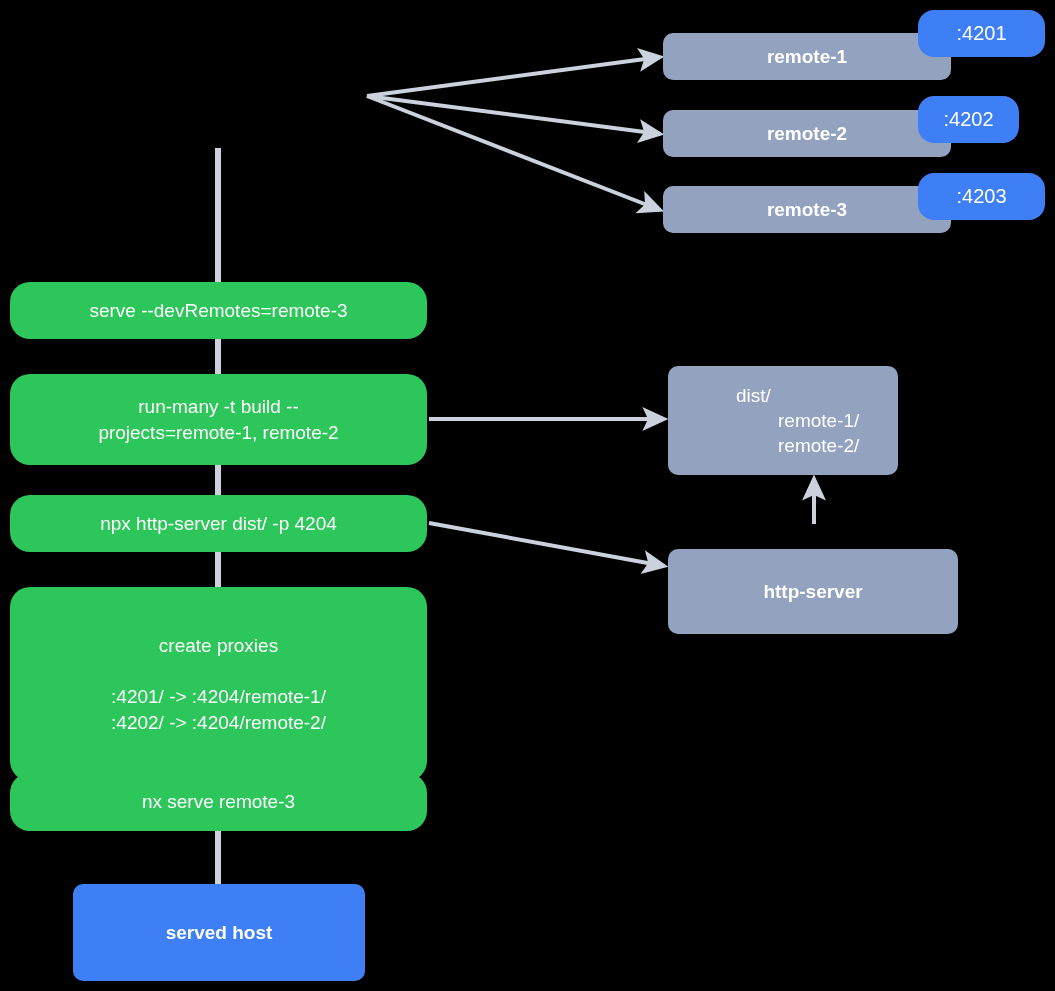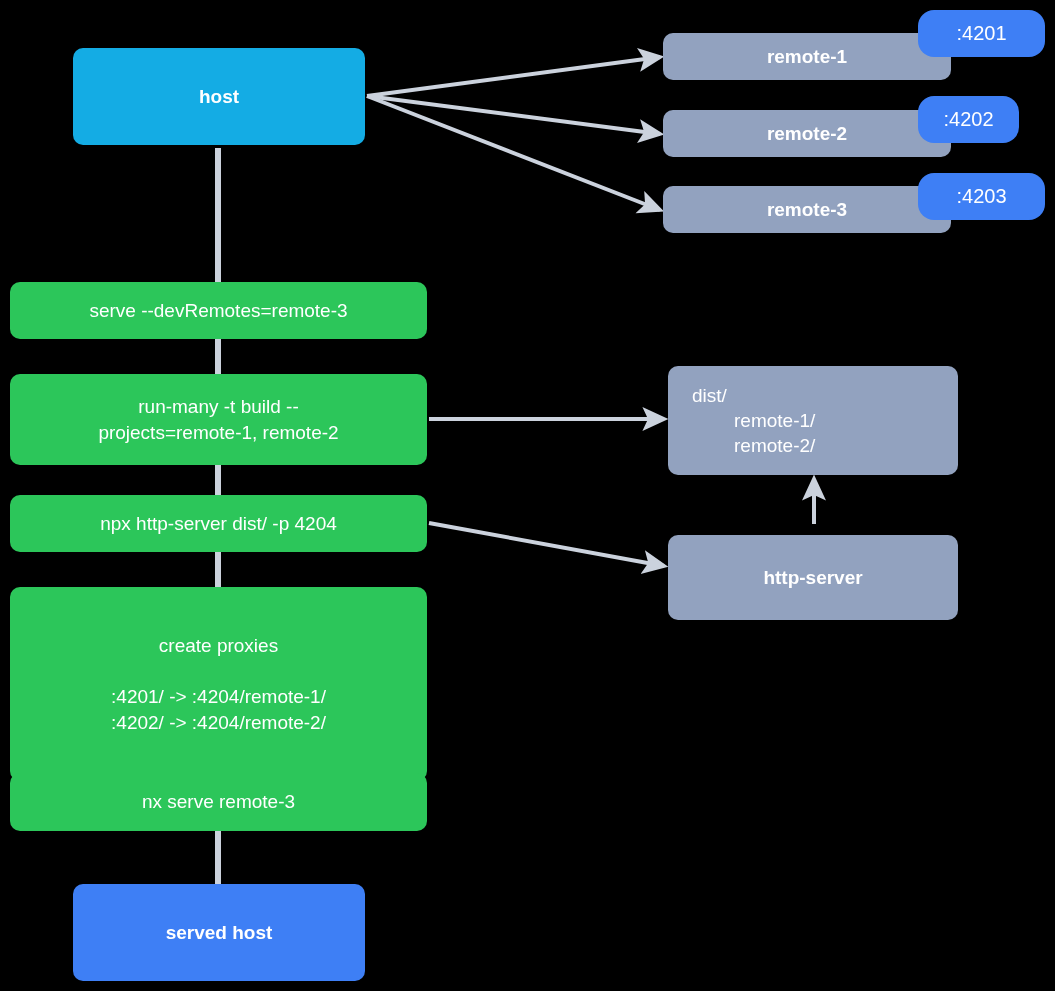--- a/index.html
+++ b/index.html
@@ -43,20 +43,21 @@
     background: #92A2BF;
     font-weight: bold;
     font-size: 19px;
     z-index: 2;
     text-align: center;
   }
   .node-cmd {
     background: #2CC65A;
     font-weight: normal;
     font-size: 19px;
+    border-radius: 20px;
   }
   .node-gray {
     background: #92A2BF;
     font-weight: normal;
     font-size: 19px;
   }
   .node-badge {
     background: #3E7FF5;
     font-weight: normal;
     font-size: 20px;
@@ -121,23 +122,20 @@
     <line x1="367" y1="96" x2="660" y2="134" stroke="#CBD2DD" stroke-width="4" marker-end="url(#arrowhead)"></line>
     <line x1="367" y1="96" x2="660" y2="210" stroke="#CBD2DD" stroke-width="4" marker-end="url(#arrowhead)"></line>
 
     <line x1="429" y1="419" x2="664" y2="419" stroke="#CBD2DD" stroke-width="4" marker-end="url(#arrowhead)"></line>
 
     <line x1="429" y1="523" x2="664" y2="566" stroke="#CBD2DD" stroke-width="4" marker-end="url(#arrowhead)"></line>
 
     <line x1="814" y1="524" x2="814" y2="479" stroke="#CBD2DD" stroke-width="4" marker-end="url(#arrowhead-up)"></line>
   </svg>
 
-  <div class="node node-host" style="left:73px; top:48px; width:292px; height:97px;">
-    <span>host</span>
-  </div>
 
   <div class="node node-remote" style="left:663px; top:33px; width:288px; height:47px;">
     <span>remote-1</span>
   </div>
   <div class="node node-badge" style="left:918px; top:10px; width:127px; height:47px;">
     <span>:4201</span>
   </div>
 
   <div class="node node-remote" style="left:663px; top:110px; width:288px; height:47px;">
     <span>remote-2</span>
@@ -173,25 +171,25 @@
   </div>
 
   <div class="node node-cmd" style="left:10px; top:773px; width:417px; height:58px;align-items:center;">
     <span class="cmd-lines">nx serve remote-3</span>
   </div>
 
   <div class="node node-served" style="left:73px; top:884px; width:292px; height:97px;">
     <span>served host</span>
   </div>
 
-  <div class="node node-gray" style="left:668px; top:366px; width:290px; height:109px; align-items:flex-end; justify-content:center;">
+  <div class="node node-gray" style="left:668px; top:366px; width:230px; height:109px; align-items:flex-end; justify-content:center;padding-left:44px;">
     <div class="dist-body">
       <span class="dist-line">dist/</span>
       <span class="dist-line" style="padding-left:42px;">remote-1/</span>
       <span class="dist-line" style="padding-left:42px;">remote-2/</span>
     </div>
   </div>
 
-  <div class="node node-gray node-bold" style="left:668px; top:535px; width:290px; height:85px;">
+  <div class="node node-gray node-bold" style="left:668px; top:549px; width:290px; height:85px;">
     <span>http-server</span>
   </div>
 
 </div>
 
 </body></html>

